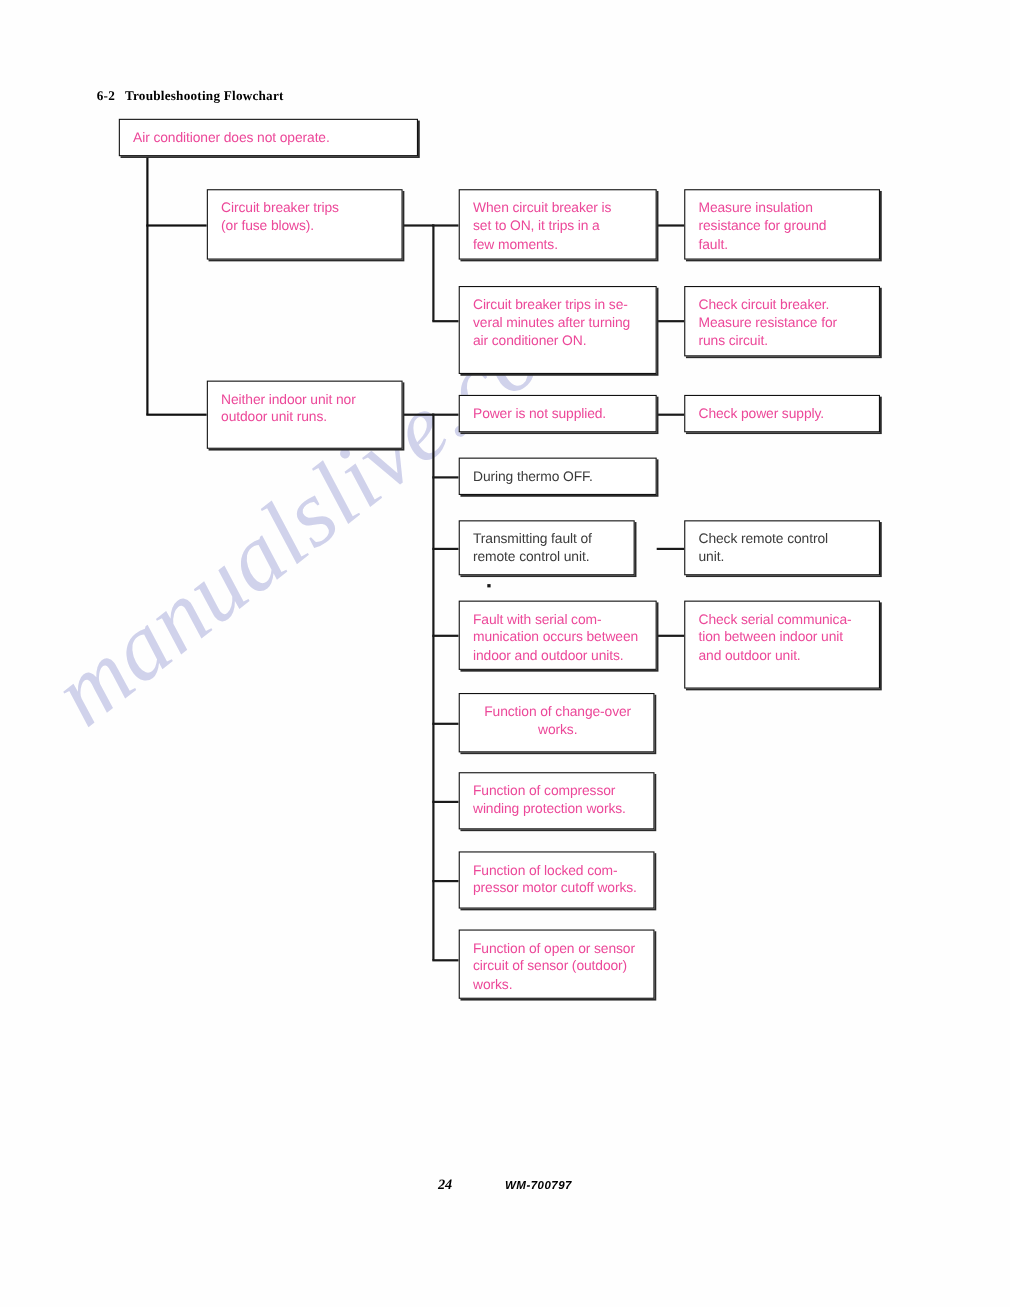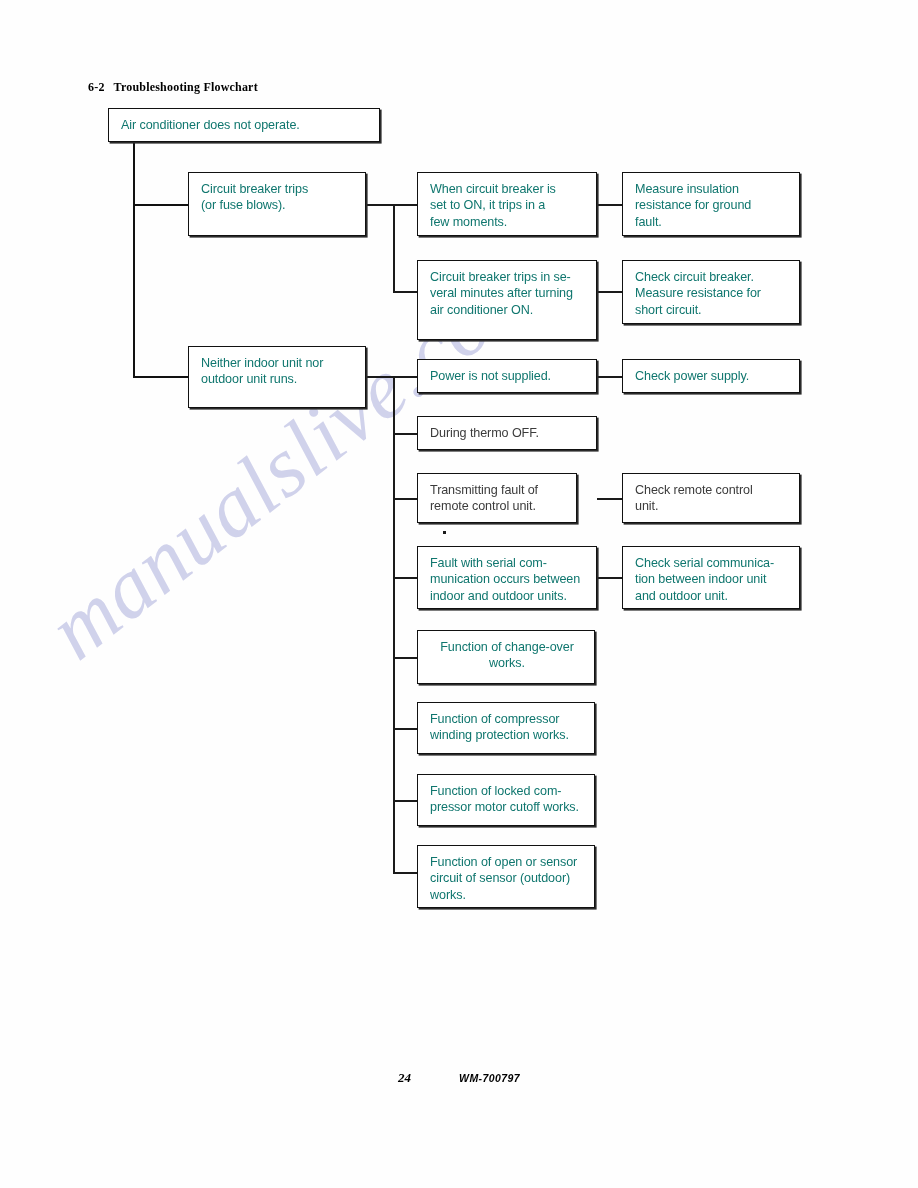--- a/index.html
+++ b/index.html
@@ -70,21 +70,21 @@
     border: 1.6px solid #111;
     box-shadow: 1.6px 1.6px 0 0 #2a2a2a;
     z-index: 2;
     display: block;
   }
   .fbox .txt {
     display: block;
     font-family: "Liberation Sans", sans-serif;
     font-size: 12.6px;
     line-height: 16.4px;
-    color: #0f766e;
+    color: #ec4899;
     padding: 8px 10px 0 12px;
     letter-spacing: -.1px;
   }
   .fbox.root .txt { padding-top: 9px; }
   .fbox.vc { display: flex; align-items: center; }
   .fbox.vc .txt { padding-top: 0; width: 100%; }
 
   
   .faded .txt { color: #3b3b3b; }
 
@@ -176,21 +176,21 @@
 
   <div class="fbox" style="left:417px; top:260px; width:180px; height:80px;">
     <span class="txt" style="white-space:pre-line;">Circuit breaker trips in se-
 veral minutes after turning
 air conditioner ON.</span>
   </div>
   <div class="ln h" style="left:597px; top:291px; width:25px;"></div>
   <div class="fbox" style="left:622px; top:260px; width:178px; height:64px;">
     <span class="txt" style="white-space:pre-line;">Check circuit breaker.
 Measure resistance for
-short circuit.</span>
+runs circuit.</span>
   </div>
 
   <div class="fbox" style="left:188px; top:346px; width:178px; height:62px;">
     <span class="txt" style="white-space:pre-line;">Neither indoor unit nor
 outdoor unit runs.</span>
   </div>
 
   <div class="ln h" style="left:366px; top:376px; width:28px;"></div>
   <div class="ln v" style="left:393px; top:376px; height:497px;"></div>
 
@@ -225,21 +225,21 @@
 unit.</span>
   </div>
   <div class="dotmark" style="left:443px; top:531px;"></div>
 
   <div class="fbox" style="left:417px; top:546px; width:180px; height:63px;">
     <span class="txt" style="white-space:pre-line;">Fault with serial com-
 munication occurs between
 indoor and outdoor units.</span>
   </div>
   <div class="ln h" style="left:597px; top:577px; width:25px;"></div>
-  <div class="fbox" style="left:622px; top:546px; width:178px; height:63px;">
+  <div class="fbox" style="left:622px; top:546px; width:178px; height:80px;">
     <span class="txt" style="white-space:pre-line;">Check serial communica-
 tion between indoor unit
 and outdoor unit.</span>
   </div>
 
   <div class="fbox" style="left:417px; top:630px; width:178px; height:54px;">
     <span class="txt" style="white-space:pre-line;text-align:center;">Function of change-over
 works.</span>
   </div>
 

